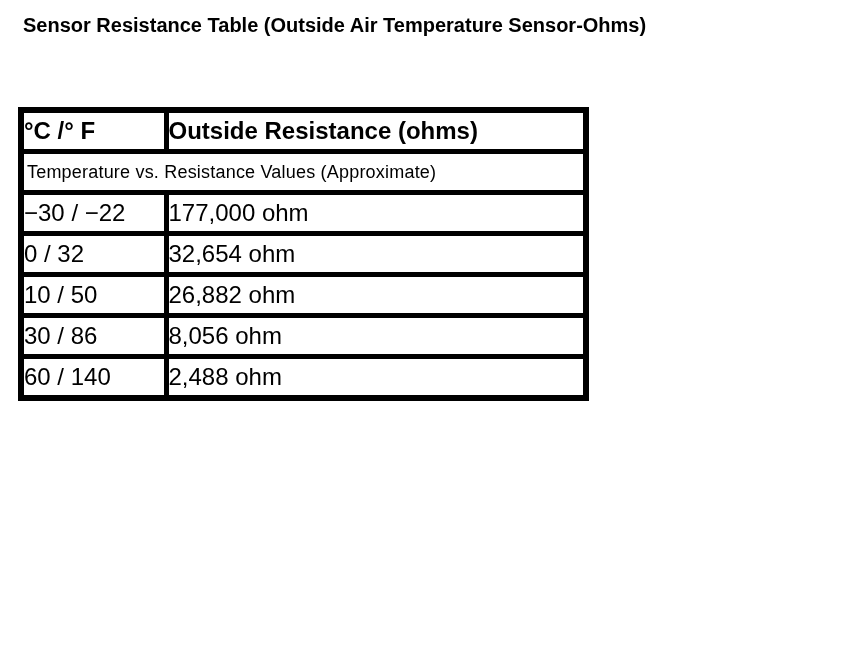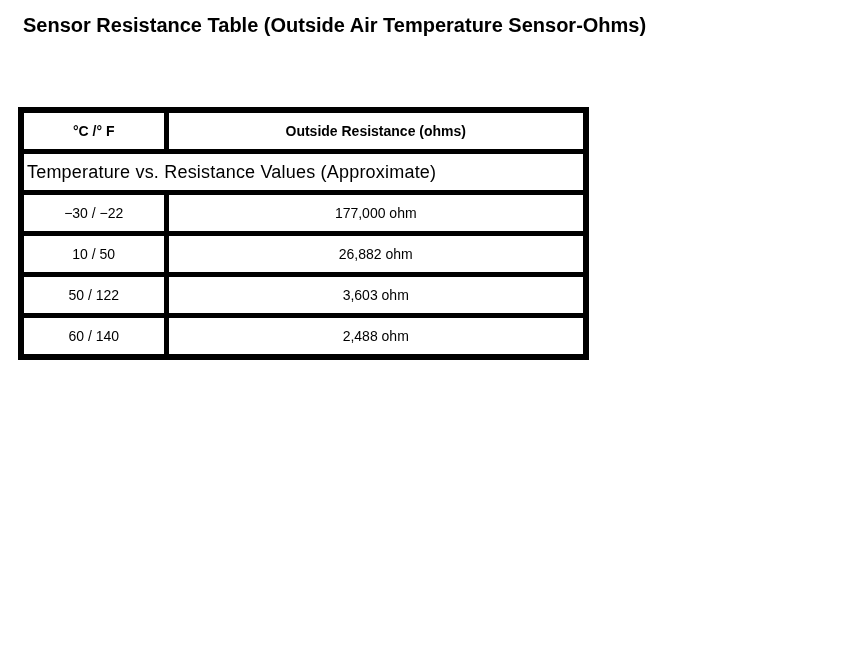--- a/index.html
+++ b/index.html
@@ -31,23 +31,23 @@
     table-layout: fixed;
     border: 6px solid #000000;
   }
   table.sensor-table col.col-temp  { width: 145px; }
   table.sensor-table col.col-res   { width: 420px; }
   table.sensor-table th,
   table.sensor-table td {
     border: 5px solid #000000;
     height: 36px;
     padding: 0;
-    text-align: center;
+    text-align: left;
     vertical-align: middle;
-    font-size: 14px;
+    font-size: 24px;
     line-height: 1;
     white-space: nowrap;
     overflow: hidden;
   }
   table.sensor-table th {
     font-weight: bold;
   }
   table.sensor-table td.subheader-cell {
     text-align: left;
     font-size: 18px;
@@ -73,25 +73,29 @@
     <tr>
       <td class="subheader-cell" colspan="2">Temperature vs. Resistance Values (Approximate)</td>
     </tr>
   </thead>
   <tbody>
     <tr>
       <td>−30 / −22</td>
       <td>177,000 ohm</td>
     </tr>
     <tr>
+      <td>0 / 32</td>
+      <td>32,654 ohm</td>
+    </tr>
+    <tr>
       <td>10 / 50</td>
       <td>26,882 ohm</td>
     </tr>
     <tr>
-      <td>50 / 122</td>
-      <td>3,603 ohm</td>
+      <td>30 / 86</td>
+      <td>8,056 ohm</td>
     </tr>
     <tr>
       <td>60 / 140</td>
       <td>2,488 ohm</td>
     </tr>
   </tbody>
 </table>
 
 </body></html>

